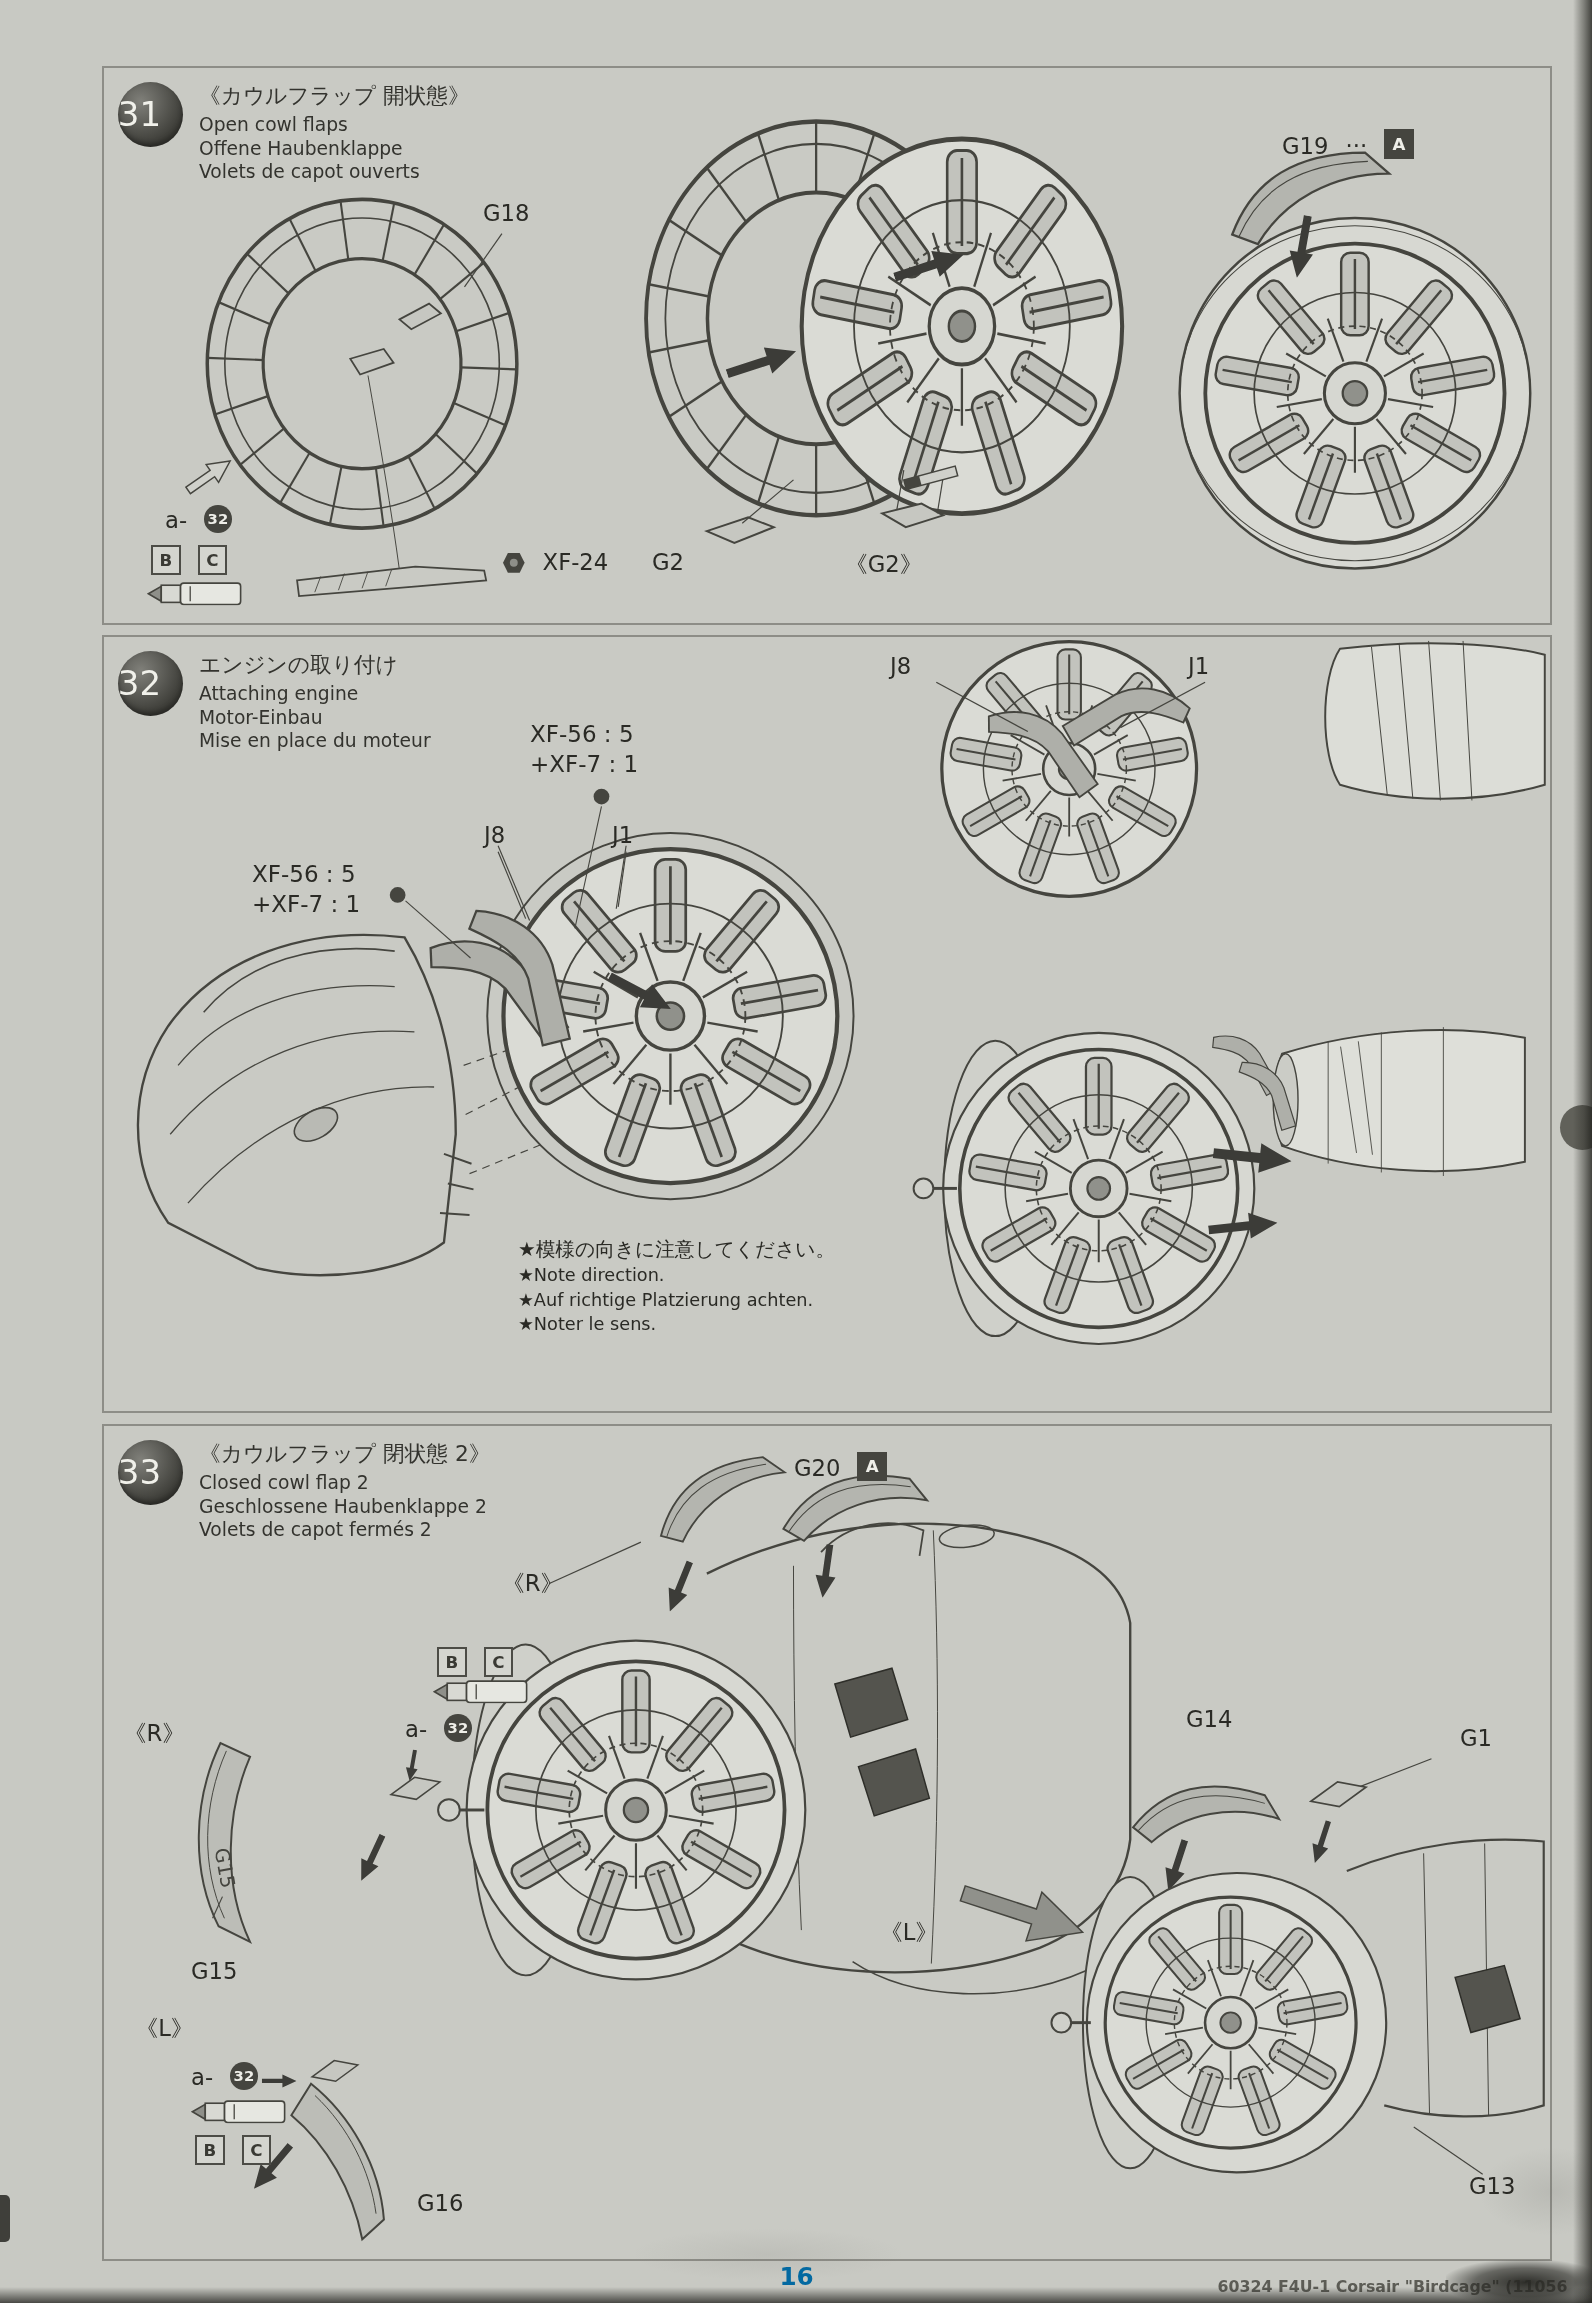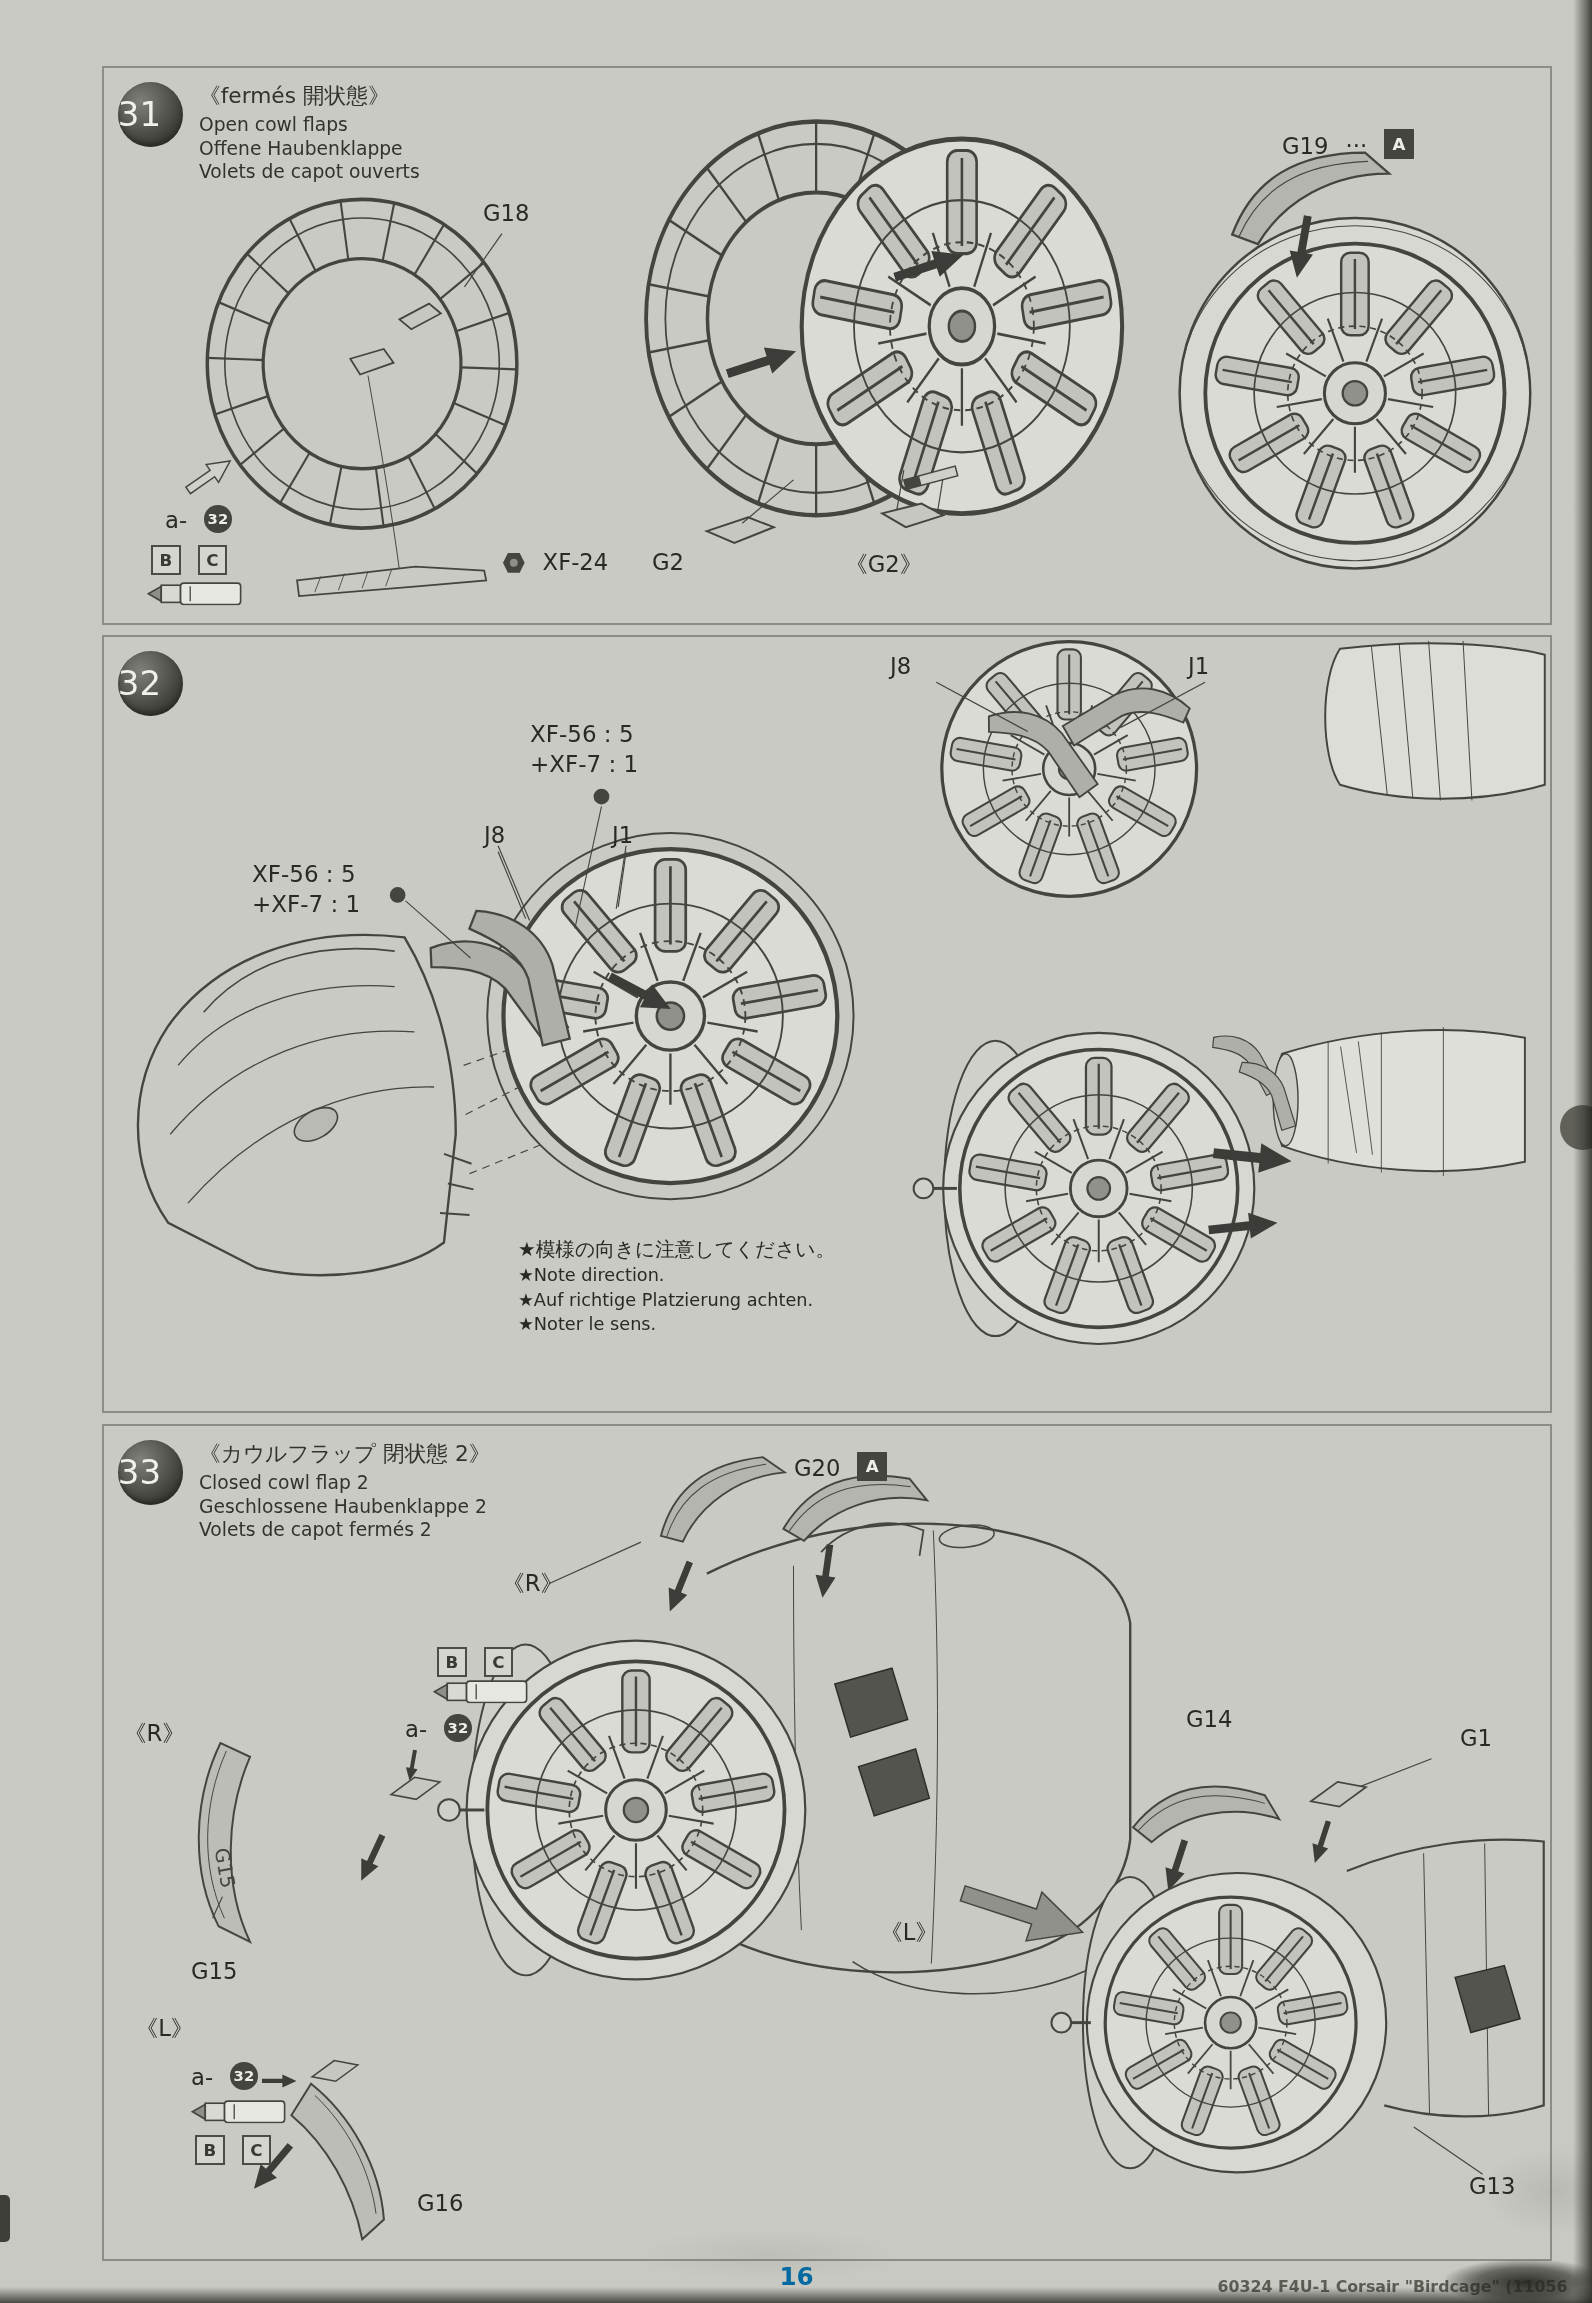--- a/index.html
+++ b/index.html
@@ -221,21 +221,21 @@
       <ellipse cx="1270" cy="330" rx="178" ry="170" fill="none" stroke="#45453f" stroke-width="1.1"></ellipse>
     </g>
     <use href="#flap" width="160" height="90" transform="translate(1130,80) scale(1.15) rotate(-4)"></use>
     <use href="#arrow" width="64" height="26" transform="translate(1235,152) rotate(100)"></use>
   </svg>
 
   <div class="badge">
       <span>31</span>
     </div>
   <div class="titles">
-    <div class="ja">《fermés 開状態》</div>
+    <div class="ja">《カウルフラップ 開状態》</div>
     <div class="ln">Open cowl flaps</div>
     <div class="ln">Offene Haubenklappe</div>
     <div class="ln">Volets de capot ouverts</div>
   </div>
 
   <span class="lbl" style="left:379px;top:132px">G18</span>
   <span class="lbl" style="left:548px;top:481px">G2</span>
   <span class="lbl" style="left:741px;top:481px">《G2》</span>
   <div class="lbl lblrow" style="left:1178px;top:61px">
     <span>G19</span>
@@ -325,20 +325,26 @@
     <use href="#arrow" width="64" height="26" transform="translate(1128,508) rotate(6) scale(1.25)"></use>
     <use href="#arrow" width="64" height="26" transform="translate(1120,588) rotate(-6) scale(1.1)"></use>
 
     <line x1="400" y1="218" x2="428" y2="286" stroke="#45453f" stroke-width="1.2"></line>
     <line x1="530" y1="218" x2="522" y2="274" stroke="#45453f" stroke-width="1.2"></line>
   </svg>
 
   <div class="badge">
       <span>32</span>
     </div>
+  <div class="titles">
+    <div class="ja">エンジンの取り付け</div>
+    <div class="ln">Attaching engine</div>
+    <div class="ln">Motor-Einbau</div>
+    <div class="ln">Mise en place du moteur</div>
+  </div>
 
   <span class="lbl" style="left:786px;top:15.8px">J8</span>
   <span class="lbl" style="left:1084px;top:15.8px">J1</span>
   <span class="lbl" style="left:380px;top:185px">J8</span>
   <span class="lbl" style="left:508px;top:185px">J1</span>
 
   <div class="paintmix" style="left:426px;top:83px">
     <div>XF-56 : 5</div>
     <div>+XF-7 : 1</div>
   </div>

